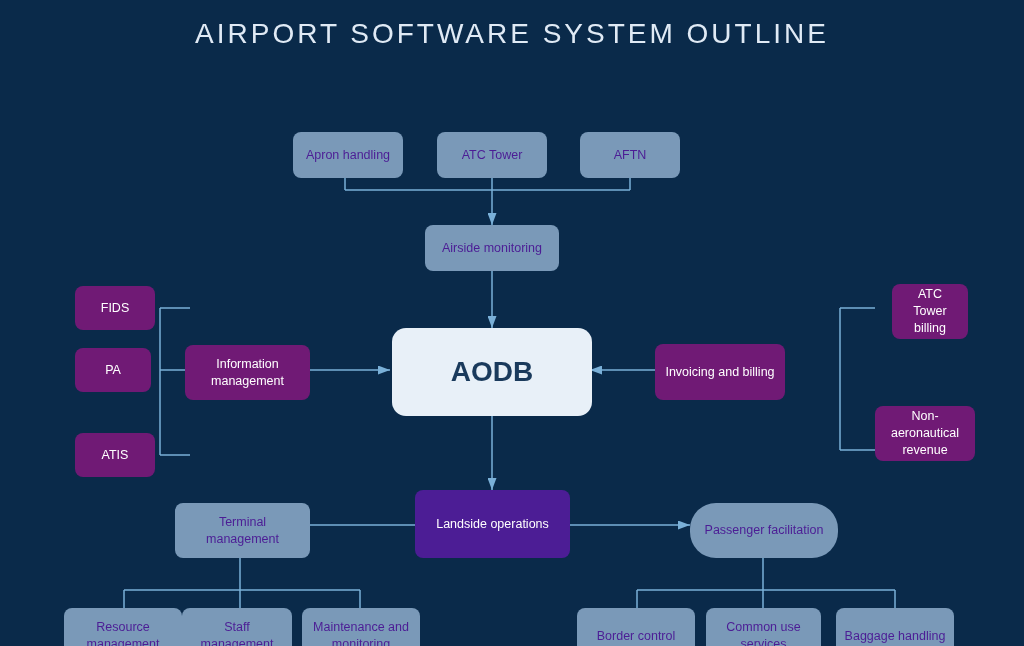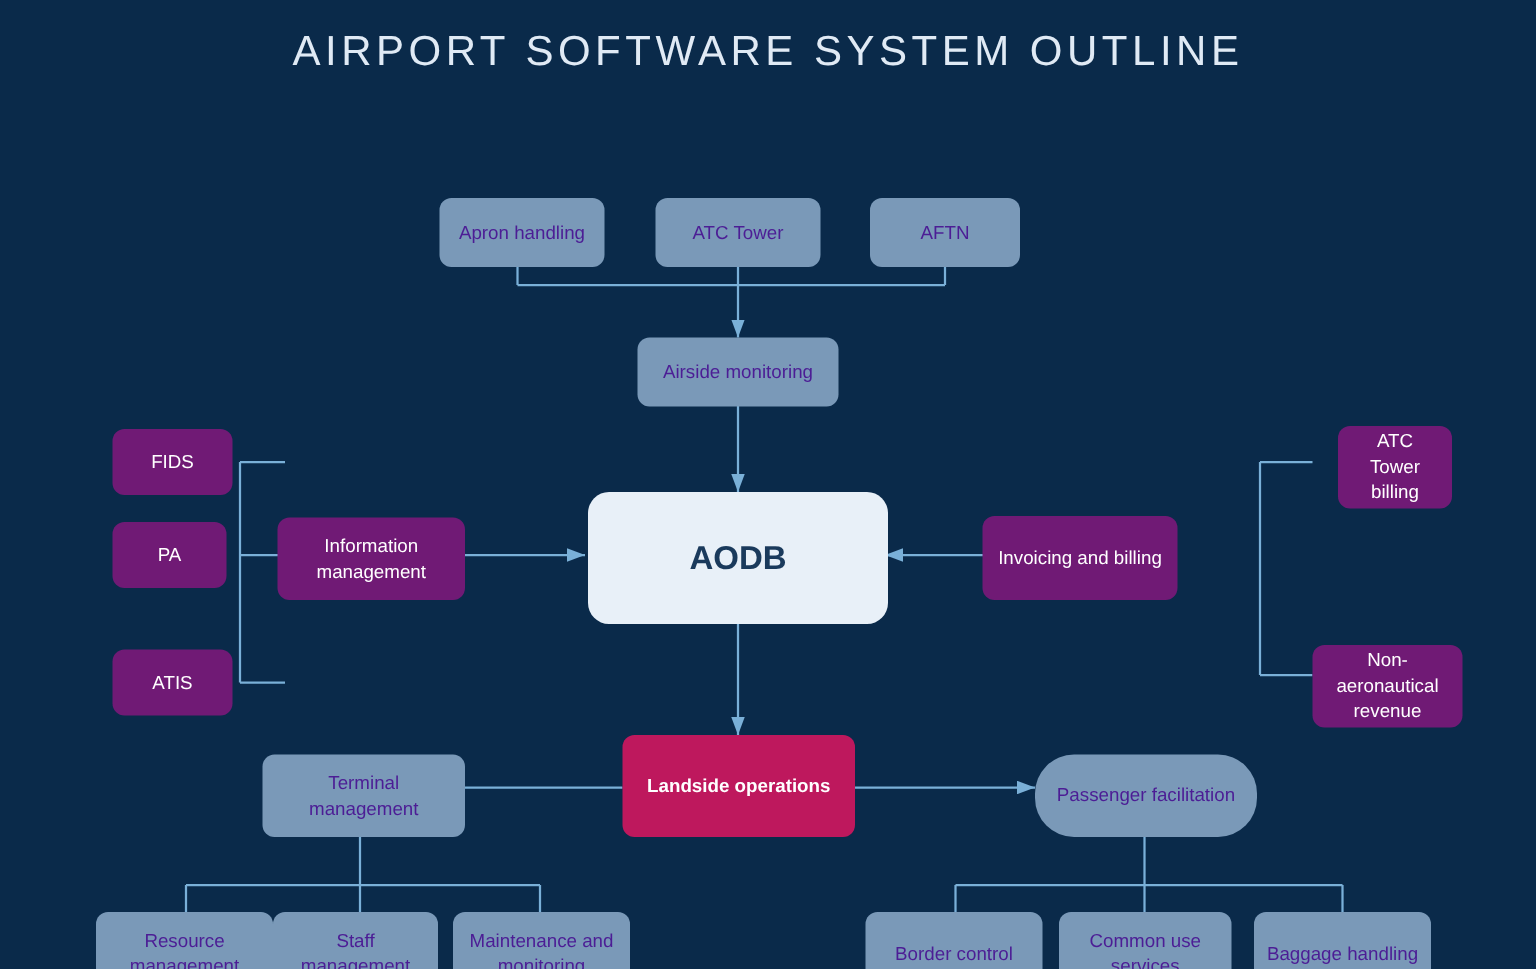--- a/index.html
+++ b/index.html
@@ -36,33 +36,33 @@
       padding: 6px 8px;
       line-height: 1.35;
     }
     .node-gray {
       background-color: #7a99b8;
       color: #4c1d95;
     }
     .node-white {
       background-color: #e8f0f8;
       color: #1a3a5c;
-      font-size: 22px;
+      font-size: 28px;
       font-weight: 600;
       border-radius: 14px;
     }
     .node-green {
       background-color: #701a75;
       color: #fff;
       font-weight: 400;
     }
     .node-orange {
-      background-color: #be185d;
+      background-color: #4c1d95;
       color: #fff;
-      font-weight: 700;
+      font-weight: 400;
     }
     svg.lines {
       position: absolute;
       top: 0; left: 0;
       width: 1024px;
       height: 600px;
       pointer-events: none;
     }
     svg.lines line, svg.lines polyline, svg.lines path {
       stroke: #7ab0d8;
@@ -150,21 +150,21 @@
   <div class="node node-green" style="left:75px; top:298px; width:76px; height:44px;">PA</div>
 
   <div class="node node-green" style="left:185px; top:295px; width:125px; height:55px;">Information management</div>
 
   <div class="node node-green" style="left:75px; top:383px; width:80px; height:44px;">ATIS</div>
 
   <div class="node node-green" style="left:655px; top:294px; width:130px; height:56px;">Invoicing and billing</div>
 
   <div class="node node-green" style="left:892px; top:234px; width:76px; height:55px;">ATC Tower billing</div>
 
-  <div class="node node-green" style="left:875px; top:380px; width:100px; height:55px;">Non-aeronautical revenue</div>
+  <div class="node node-green" style="left:875px; top:356px; width:100px; height:55px;">Non-aeronautical revenue</div>
 
   <div class="node node-orange" style="left:415px; top:440px; width:155px; height:68px;">Landside operations</div>
 
   <div class="node node-gray" style="left:175px; top:453px; width:135px; height:55px;">Terminal management</div>
 
   <div class="node node-gray" style="left:690px; top:453px; width:148px; height:55px;border-radius:26px;">Passenger facilitation</div>
 
   <div class="node node-gray" style="left:64px; top:558px; width:118px; height:56px;">Resource management</div>
 
   <div class="node node-gray" style="left:182px; top:558px; width:110px; height:56px;">Staff management</div>

